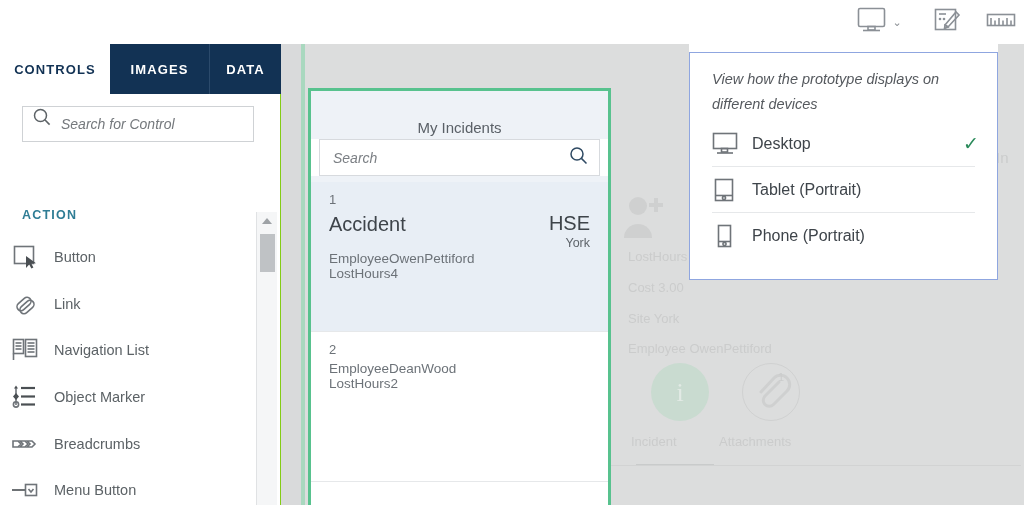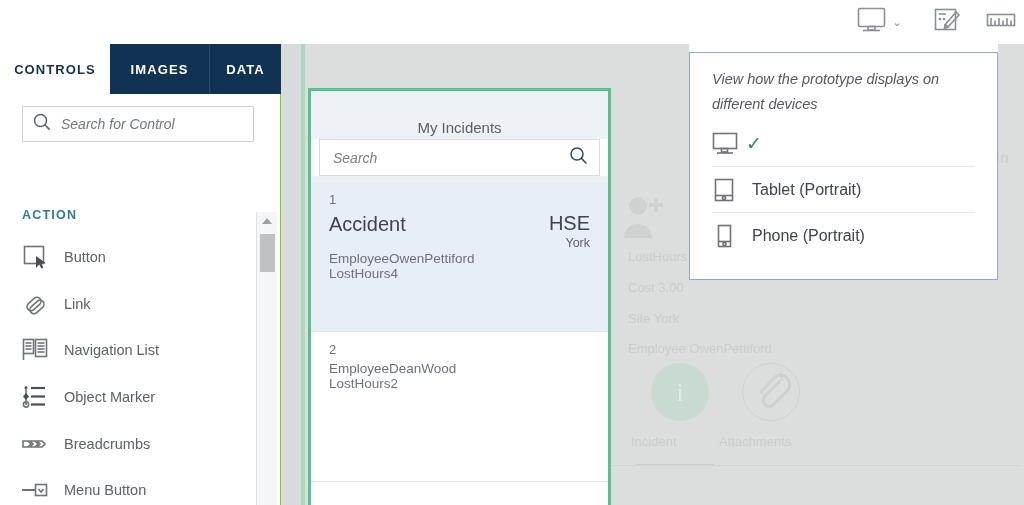--- a/index.html
+++ b/index.html
@@ -26,32 +26,32 @@
   .tabs{position:absolute;left:0;top:0;width:281px;height:50px;display:flex;background:#123254;}
   .tab{flex:0 0 auto;height:50px;display:flex;align-items:center;justify-content:center;
        color:#ffffff;font-size:13px;font-weight:bold;letter-spacing:1.1px;cursor:pointer;
        border-right:1px solid #2b4a6b;box-sizing:border-box;}
   .tab.t0{width:110px;}
   .tab.t1{width:100px;}
   .tab.t2{width:71px;border-right:none;}
   .tab.active{background:#ffffff;color:#123254;border-right:none;}
 
   .searchwrap{position:absolute;left:22px;top:62px;width:232px;height:36px;
-              border:1px solid #cfd2d5;background:#fff;box-sizing:border-box;display:flex;align-items:center;}
+              border:1px solid #cfd2d5;background:#fff;box-sizing:border-box;display:flex;align-items:flex-start;}
   .searchwrap .mag{margin-left:9px;flex:0 0 auto;}
   .searchwrap input{border:none;outline:none;flex:1;height:32px;margin-left:7px;
                     font-family:"Liberation Sans", sans-serif;font-size:14px;color:#555a5e;
                     font-style:italic;background:transparent;}
   .searchwrap input::placeholder{color:#75797d;font-style:italic;opacity:1;}
 
   .grouphdr{position:absolute;left:22px;top:164px;font-size:12.5px;font-weight:bold;
             letter-spacing:1.2px;color:#2f7d95;}
 
   .ctrl-list{position:absolute;left:0;top:190px;width:255px;height:315px;overflow:hidden;}
-  .ctrl-item{height:46.6px;display:flex;align-items:center;padding-left:22px;box-sizing:border-box;cursor:pointer;}
+  .ctrl-item{height:46.6px;display:flex;align-items:center;padding-left:12px;box-sizing:border-box;cursor:pointer;}
   .ctrl-ico{width:34px;flex:0 0 34px;display:flex;align-items:center;}
   .ctrl-lbl{font-size:14.5px;color:#5c6266;margin-left:8px;}
 
   
   .lscroll{position:absolute;left:256px;top:168px;width:20px;height:337px;background:#f5f6f7;
            border-left:1px solid #e0e2e4;}
   .lscroll .arrow{position:absolute;left:0;width:20px;height:17px;display:flex;align-items:center;justify-content:center;cursor:pointer;}
   .lscroll .arrow.up{top:0;}
   .lscroll .thumb{position:absolute;left:3px;top:22px;width:15px;height:38px;background:#bfc2c5;cursor:pointer;}
   .tri-up{width:0;height:0;border-left:5px solid transparent;border-right:5px solid transparent;border-bottom:6px solid #9ea2a6;}
@@ -368,20 +368,21 @@
     <div class="pop-hint">View how the prototype displays on different devices</div>
 
     <div class="pop-item">
       <span class="pi-ico">
         <svg width="28" height="24" viewBox="0 0 28 24">
           <rect x="1.5" y="1.5" width="23" height="15" class="stroke-d" stroke-width="1.5"></rect>
           <rect x="9.5" y="16.5" width="6" height="3.5" class="stroke-d" stroke-width="1.5"></rect>
           <line x1="5" y1="21" x2="21" y2="21" class="stroke-d" stroke-width="1.5"></line>
         </svg>
       </span>
+      <span class="pi-lbl">Desktop</span>
       <span class="pi-chk">✓</span>
     </div>
     <div class="pop-div"></div>
 
     <div class="pop-item">
       <span class="pi-ico">
         <svg width="26" height="26" viewBox="0 0 26 26">
           <rect x="3.5" y="2.5" width="17" height="21" class="stroke-d" stroke-width="1.5"></rect>
           <line x1="3.5" y1="18.5" x2="20.5" y2="18.5" class="stroke-d" stroke-width="1.3"></line>
           <circle cx="12" cy="21" r="1.6" class="stroke-d" stroke-width="1.2"></circle>

